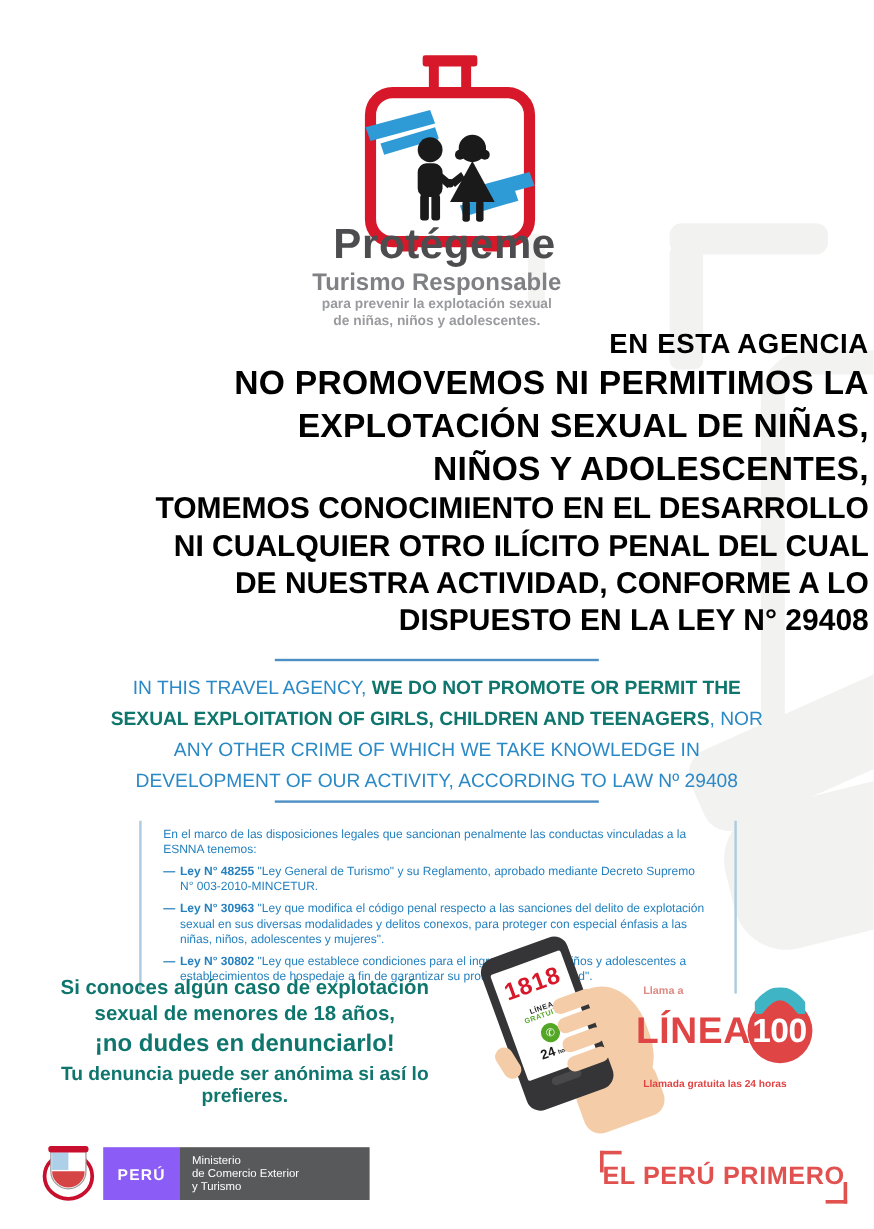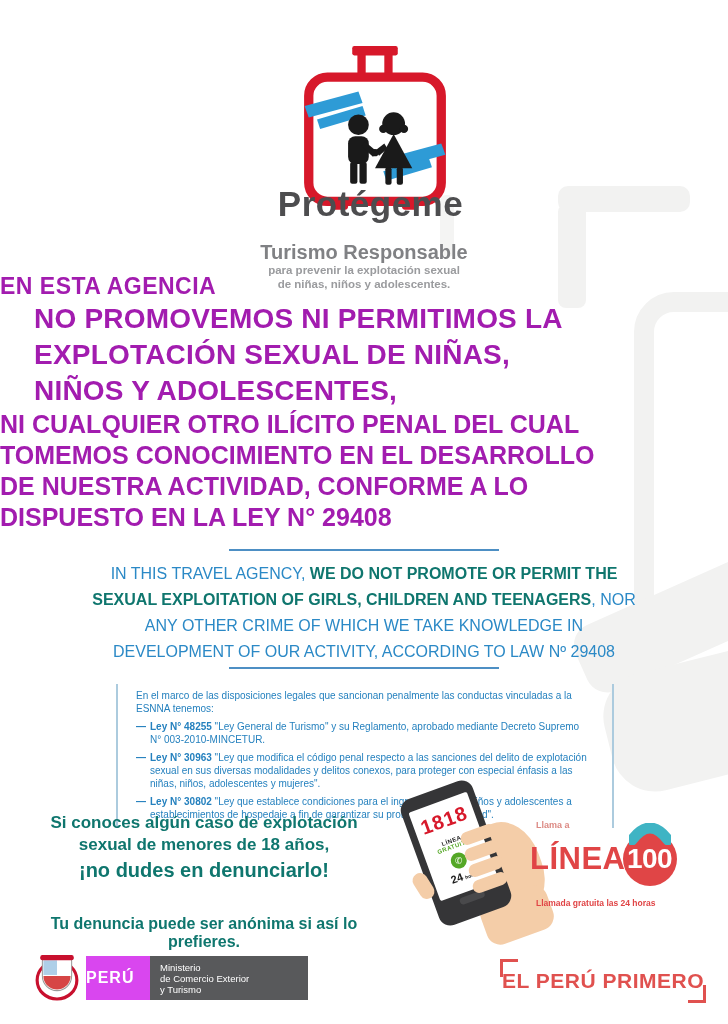--- a/index.html
+++ b/index.html
@@ -16,25 +16,25 @@
   .wm-band1 { left:572px; top:586px; width:220px; height:72px; background:#f2f2f1; border-radius:22px; transform:rotate(-24deg); }
   .wm-band2 { left:606px; top:662px; width:170px; height:120px; background:#f2f2f1; border-radius:44px 10px 44px 44px; transform:rotate(-14deg); }
   .wm-sliver { left:440px; top:195px; width:14px; height:62px; background:#f4f4f3; border-radius:6px; }
 
   .layer { position:absolute; z-index:1; }
 
   
   #suitcase { left:302px; top:44px; width:146px; height:176px; }
   .brand-block { left:0; top:184px; width:728px; text-align:center; }
   .brand { font-size:35px; font-weight:700; color:#4d4d4f; letter-spacing:0.5px;margin-left:13px; }
-  .brand-sub { font-size:20px; font-weight:600; color:#808184; margin-top:17px; }
+  .brand-sub { font-size:20px; font-weight:600; color:#808184; margin-top:1px; }
   .brand-tag { font-size:11.5px; font-weight:600; color:#9a9b9e; line-height:13.5px; margin-top:0; }
 
   
-  .head { left:0; top:271px; width:724px; text-align:left; color:#a21caf; }
+  .head { left:0; top:271px; width:724px; text-align:right; color:#000000; }
   .h-intro { font-size:23px; font-weight:600; letter-spacing:0.5px; line-height:30px; }
   .h-bold div { font-size:28px; font-weight:800; line-height:36px; letter-spacing:0.2px;padding-left:34px; }
   .h-rest div { font-size:25px; font-weight:600; line-height:31px; }
 
   .divider { position:absolute; z-index:1; left:229px; width:270px; height:2px; background:#4d8fc4; }
   #divider1 { top:549px; }
   #divider2 { top:667px; }
 
   
   .english { left:84px; top:561px; width:560px; text-align:center;
@@ -47,21 +47,21 @@
            color:#2480be; font-size:10px; line-height:13px; }
   .legal-intro { font-weight:500; }
   .legal-item { position:relative; padding-left:14px; margin-top:5px; }
   .legal-item .dash { position:absolute; left:0; font-weight:700; }
   .legal-item b { font-weight:800; }
 
   
   .cta { left:36px; top:812px; width:336px; text-align:center; color:#0f766e; }
   .cta-l12 { font-size:17px; font-weight:600; line-height:22px; }
   .cta-l3 { font-size:20px; font-weight:800; line-height:26px; margin-top:1px; }
-  .cta-l4 { font-size:16px; font-weight:600; margin-top:32px; }
+  .cta-l4 { font-size:16px; font-weight:600; margin-top:4px; }
 
   
   .phone-wrap { left:386px; top:780px; width:156px; height:152px; }
   .palm { position:absolute; left:82px; top:42px; width:74px; height:96px;
           background:#f4cda8; border-radius:45%; transform:rotate(-20deg); z-index:1; }
   .wrist { position:absolute; left:96px; top:112px; width:70px; height:46px;
            background:#f4cda8; border-radius:14px; transform:rotate(-20deg); z-index:1; }
   .phone { position:absolute; left:32px; top:6px; width:76px; height:134px;
            background:#353537; border-radius:12px; transform:rotate(-20deg); z-index:2;
            display:flex; flex-direction:column; align-items:center; }
@@ -89,23 +89,23 @@
   .l100-row { display:flex; align-items:center; margin-top:2px; }
   .l100-name { font-size:31px; font-weight:900; color:#E04546; letter-spacing:0.5px; }
   .l100-circle { position:relative; width:54px; height:54px; margin-left:-3px; background:#E04546;
                  border-radius:50%; display:flex; align-items:center; justify-content:center; }
   .l100-num { color:#ffffff; font-size:28px; font-weight:900; letter-spacing:-0.5px; }
   .l100-handset { position:absolute; top:-9px; left:6px; }
   .l100-sub { font-size:8.5px; font-weight:600; color:#E04546; margin-top:12px; margin-left:6px; }
 
   
   .coat { left:34px; top:950px; width:46px; height:52px; }
-  .peru-block { left:86px; top:956px; width:64px; height:44px; background:#d946ef;
-                display:flex; align-items:center; justify-content:flex-start;
-                color:#fff; font-size:16px; font-weight:800; letter-spacing:1px; }
+  .peru-block { left:86px; top:956px; width:64px; height:44px; background:#8b5cf6;
+                display:flex; align-items:center; justify-content:center;
+                color:#fff; font-size:13px; font-weight:800; letter-spacing:1px; }
   .ministry-block { left:150px; top:956px; width:158px; height:44px; background:#58595B;
                     color:#fff; font-size:9.5px; line-height:11px; font-weight:500;
                     padding:6px 10px; }
   .slogan { left:502px; top:963px; width:202px; height:36px; position:absolute; z-index:1;
             display:flex; align-items:center; justify-content:center;
             color:#E0514F; font-size:21px; font-weight:900; letter-spacing:0.5px; }
   .slogan::before { content:""; position:absolute; left:-2px; top:-4px; width:15px; height:15px;
                     border-left:3px solid #E0514F; border-top:3px solid #E0514F; }
   .slogan::after { content:""; position:absolute; right:-2px; bottom:-4px; width:15px; height:15px;
                    border-right:3px solid #E0514F; border-bottom:3px solid #E0514F; }
@@ -162,22 +162,22 @@
   </div>
 
   <div class="layer head">
     <div class="h-intro">EN ESTA AGENCIA</div>
     <div class="h-bold">
       <div>NO PROMOVEMOS NI PERMITIMOS LA</div>
       <div>EXPLOTACIÓN SEXUAL DE NIÑAS,</div>
       <div>NIÑOS Y ADOLESCENTES,</div>
     </div>
     <div class="h-rest">
+      <div>TOMEMOS CONOCIMIENTO EN EL DESARROLLO</div>
       <div>NI CUALQUIER OTRO ILÍCITO PENAL DEL CUAL</div>
-      <div>TOMEMOS CONOCIMIENTO EN EL DESARROLLO</div>
       <div>DE NUESTRA ACTIVIDAD, CONFORME A LO</div>
       <div>DISPUESTO EN LA LEY N° 29408</div>
     </div>
   </div>
 
   <div id="divider1" class="divider"></div>
 
   <div class="layer english">
     <span>IN THIS TRAVEL AGENCY, </span><b>WE DO NOT PROMOTE OR PERMIT THE SEXUAL EXPLOITATION OF GIRLS, CHILDREN AND TEENAGERS</b><span>, NOR ANY OTHER CRIME OF WHICH WE TAKE KNOWLEDGE IN DEVELOPMENT OF OUR ACTIVITY, ACCORDING TO LAW Nº 29408</span>
   </div>

